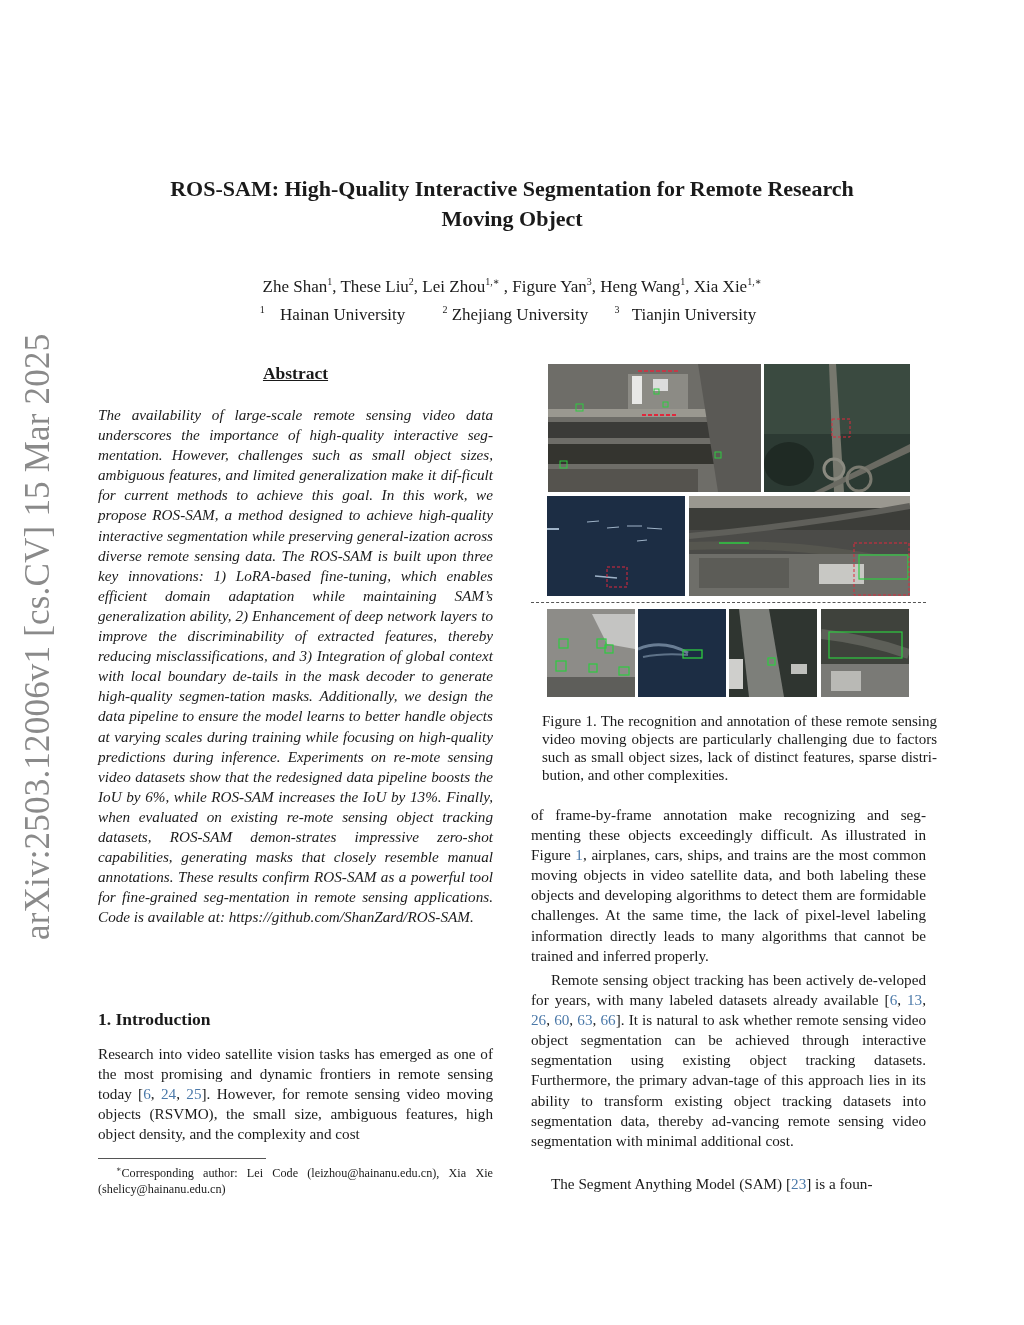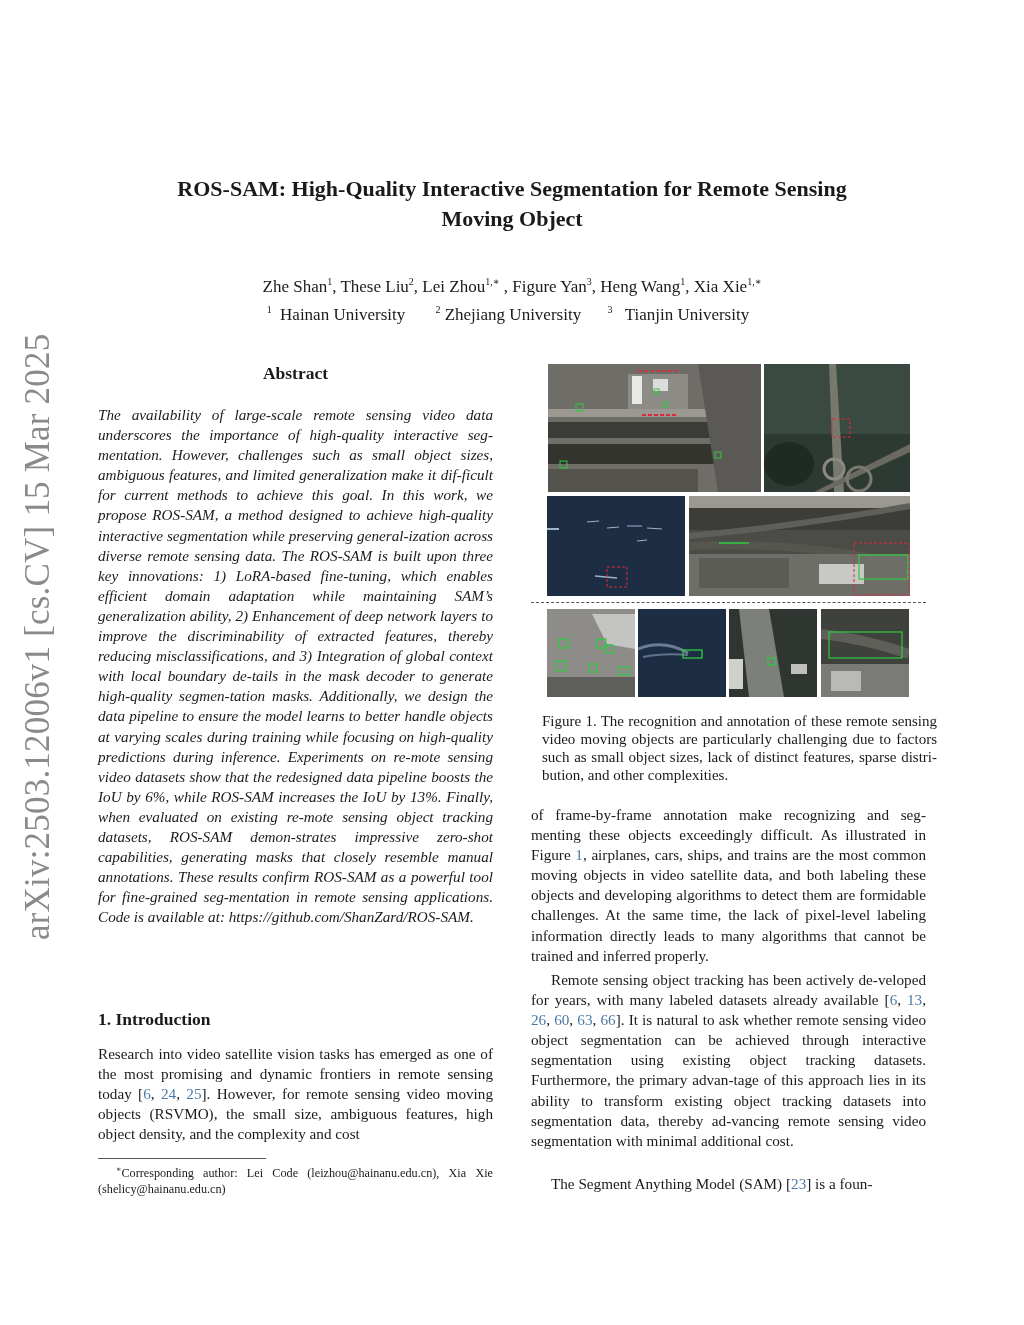--- a/index.html
+++ b/index.html
@@ -9,21 +9,21 @@
     transform-origin: 0 0; transform: rotate(-90deg);
     font-size: 35px; color: #8a8a8a; white-space: nowrap; letter-spacing: 0.2px; }
   .title { position: absolute; left: 100px; width: 824px; top: 174px; text-align: center;
     font-weight: bold; font-size: 22px; line-height: 30px; }
   .authors { position: absolute; left: 100px; width: 824px; top: 270px; text-align: center;
     font-size: 17px; line-height: 24px; }
   .authors sup { font-size: 10px; }
   .affil span { margin: 0 11px; }
   .col-left { position: absolute; left: 98px; width: 395px; }
   .col-right { position: absolute; left: 531px; width: 395px; }
-  .heading-center { text-align: center; font-weight: bold; font-size: 17.5px; }
+  .heading-center { text-align: center; font-weight: bold; font-size: 17.5px; text-decoration: underline; }
   .abstract-text { font-style: italic; font-size: 15.2px; line-height: 20.1px; text-align: justify;
     hyphens: manual; }
   .section-heading { font-weight: bold; font-size: 17.5px; }
   .body-text { font-size: 15.2px; line-height: 20.1px; text-align: justify; }
   .indent { text-indent: 20px; }
   .cite { color: #4a78a8; }
   .footnote-rule { position: absolute; left: 98px; top: 1158px; width: 168px; height: 1px; background: #555; }
   .footnote { position: absolute; left: 98px; top: 1162px; width: 395px; font-size: 12.2px; line-height: 16px; text-align: justify; }
   .footnote sup { font-size: 8px; }
   .caption { font-size: 15px; line-height: 18px; text-align: justify; margin-left: 11px; }
@@ -31,30 +31,30 @@
   .dash-line { position: absolute; left: 531px; top: 602px; width: 395px; height: 0;
     border-top: 1.5px dashed #555; }
   svg { display: block; }
 </style>
 </head>
 <body>
 
 <div class="arxiv-stamp">arXiv:2503.12006v1  [cs.CV]  15 Mar 2025</div>
 
 <div class="title">
-  <div>ROS-SAM: High-Quality Interactive Segmentation for Remote Sensing</div>
+  <div>ROS-SAM: High-Quality Interactive Segmentation for Remote Research</div>
   <div>Moving Object</div>
 </div>
 
 <div class="authors">
   <div>
     <span><span>Zhe Shan</span><sup>1</sup><span>, </span></span><span><span>These Liu</span><sup>2</sup><span>, </span></span><span><span>Lei Zhou</span><sup>1,∗</sup><span> , </span></span><span><span>Figure Yan</span><sup>3</sup><span>, </span></span><span><span>Heng Wang</span><sup>1</sup><span>, </span></span><span><span>Xia Xie</span><sup>1,∗</sup></span>
   </div>
   <div class="affil">
-    <span><sup>1</sup> <span style="margin:4px">Hainan University</span></span>
+    <span><sup>1</sup> <span style="margin:11px">Hainan University</span></span>
     <span><sup>2</sup> <span style="margin:0">Zhejiang University</span></span>
     <span><sup>3</sup> <span style="margin:8px">Tianjin University</span></span>
   </div>
 </div>
 
 <div class="col-left heading-center" style="top:363px;">Abstract</div>
 <div class="col-left abstract-text" style="top:405px;">The availability of large-scale remote sensing video data underscores the importance of high-quality interactive seg-mentation. However, challenges such as small object sizes, ambiguous features, and limited generalization make it dif-ficult for current methods to achieve this goal. In this work, we propose ROS-SAM, a method designed to achieve high-quality interactive segmentation while preserving general-ization across diverse remote sensing data. The ROS-SAM is built upon three key innovations: 1) LoRA-based fine-tuning, which enables efficient domain adaptation while maintaining SAM’s generalization ability, 2) Enhancement of deep network layers to improve the discriminability of extracted features, thereby reducing misclassifications, and 3) Integration of global context with local boundary de-tails in the mask decoder to generate high-quality segmen-tation masks.  Additionally, we design the data pipeline to ensure the model learns to better handle objects at varying scales during training while focusing on high-quality predictions during inference.  Experiments on re-mote sensing video datasets show that the redesigned data pipeline boosts the IoU by 6%, while ROS-SAM increases the IoU by 13%.  Finally, when evaluated on existing re-mote sensing object tracking datasets, ROS-SAM demon-strates impressive zero-shot capabilities, generating masks that closely resemble manual annotations.  These results confirm ROS-SAM as a powerful tool for fine-grained seg-mentation in remote sensing applications. Code is available at: https://github.com/ShanZard/ROS-SAM.</div>
 
 <div class="col-left section-heading" style="top:1009px;">1. Introduction</div>
 <div class="col-left body-text" style="top:1044px;"><span>Research into video satellite vision tasks has emerged as one of the most promising and dynamic frontiers in remote sensing today [</span><a class="cite">6</a>, <a class="cite">24</a>, <a class="cite">25</a><span>].  However, for remote sensing video moving objects (RSVMO), the small size, ambiguous features, high object density, and the complexity and cost</span></div>

